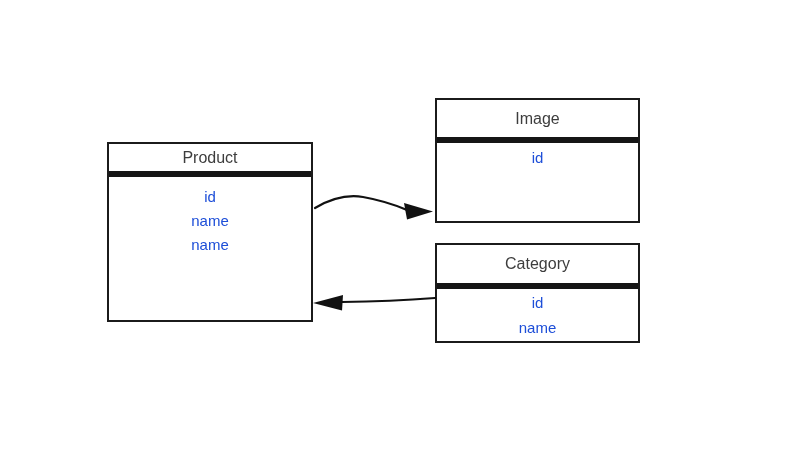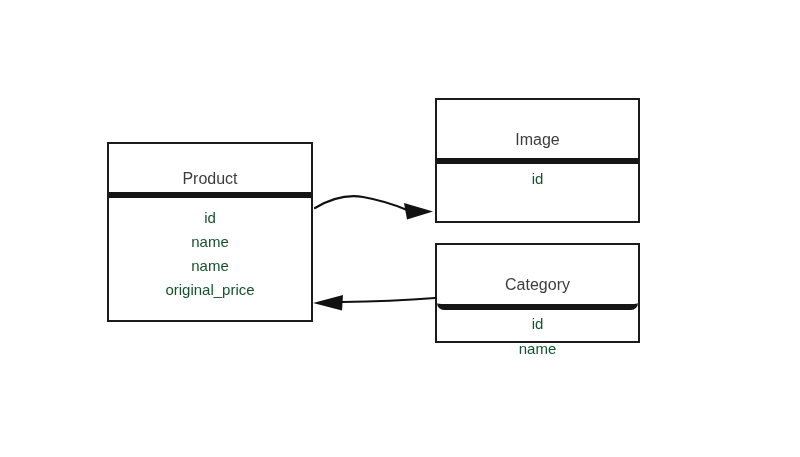--- a/index.html
+++ b/index.html
@@ -24,44 +24,43 @@
   }
   .tbl-title {
     box-sizing: border-box;
     text-align: center;
     font-size: 16px;
     border-bottom: 6px solid #151515;
     display: flex;
     align-items: center;
     justify-content: center;
     color: #3d3d3d;
-    margin-top: 21px;
   }
   .tbl-body {
     box-sizing: border-box;
     text-align: center;
     font-size: 15px;
-    color: #14532d;
+    color: #1d4ed8;
   }
   .tbl-row {
     line-height: 24px;
     white-space: nowrap;
   }
   
   .tbl-product { left: 107px; top: 142px; width: 206px; height: 180px; }
   .tbl-product .tbl-title { height: 33px; }
   .tbl-product .tbl-body { padding-top: 8px; }
   
   .tbl-image { left: 435px; top: 98px; width: 205px; height: 125px; }
   .tbl-image .tbl-title { height: 43px; }
   .tbl-image .tbl-body { padding-top: 2px; }
   .tbl-image .tbl-row { line-height: 25px; }
   
   .tbl-category { left: 435px; top: 243px; width: 205px; height: 100px; }
-  .tbl-category .tbl-title { height: 44px; border-radius: 7px; }
+  .tbl-category .tbl-title { height: 44px; }
   .tbl-category .tbl-body { padding-top: 1px; }
   .tbl-category .tbl-row { line-height: 25px; }
 
   .arrows {
     position: absolute;
     left: 0;
     top: 0;
     width: 800px;
     height: 457px;
     pointer-events: none;
@@ -71,21 +70,20 @@
 <body>
 
 <div class="canvas">
 
   <div class="tbl tbl-product">
     <div class="tbl-title">Product</div>
     <div class="tbl-body">
       <div class="tbl-row">id</div>
       <div class="tbl-row">name</div>
       <div class="tbl-row">name</div>
-      <div class="tbl-row">original_price</div>
     </div>
   </div>
 
   <div class="tbl tbl-image">
     <div class="tbl-title">Image</div>
     <div class="tbl-body">
       <div class="tbl-row">id</div>
     </div>
   </div>
 

